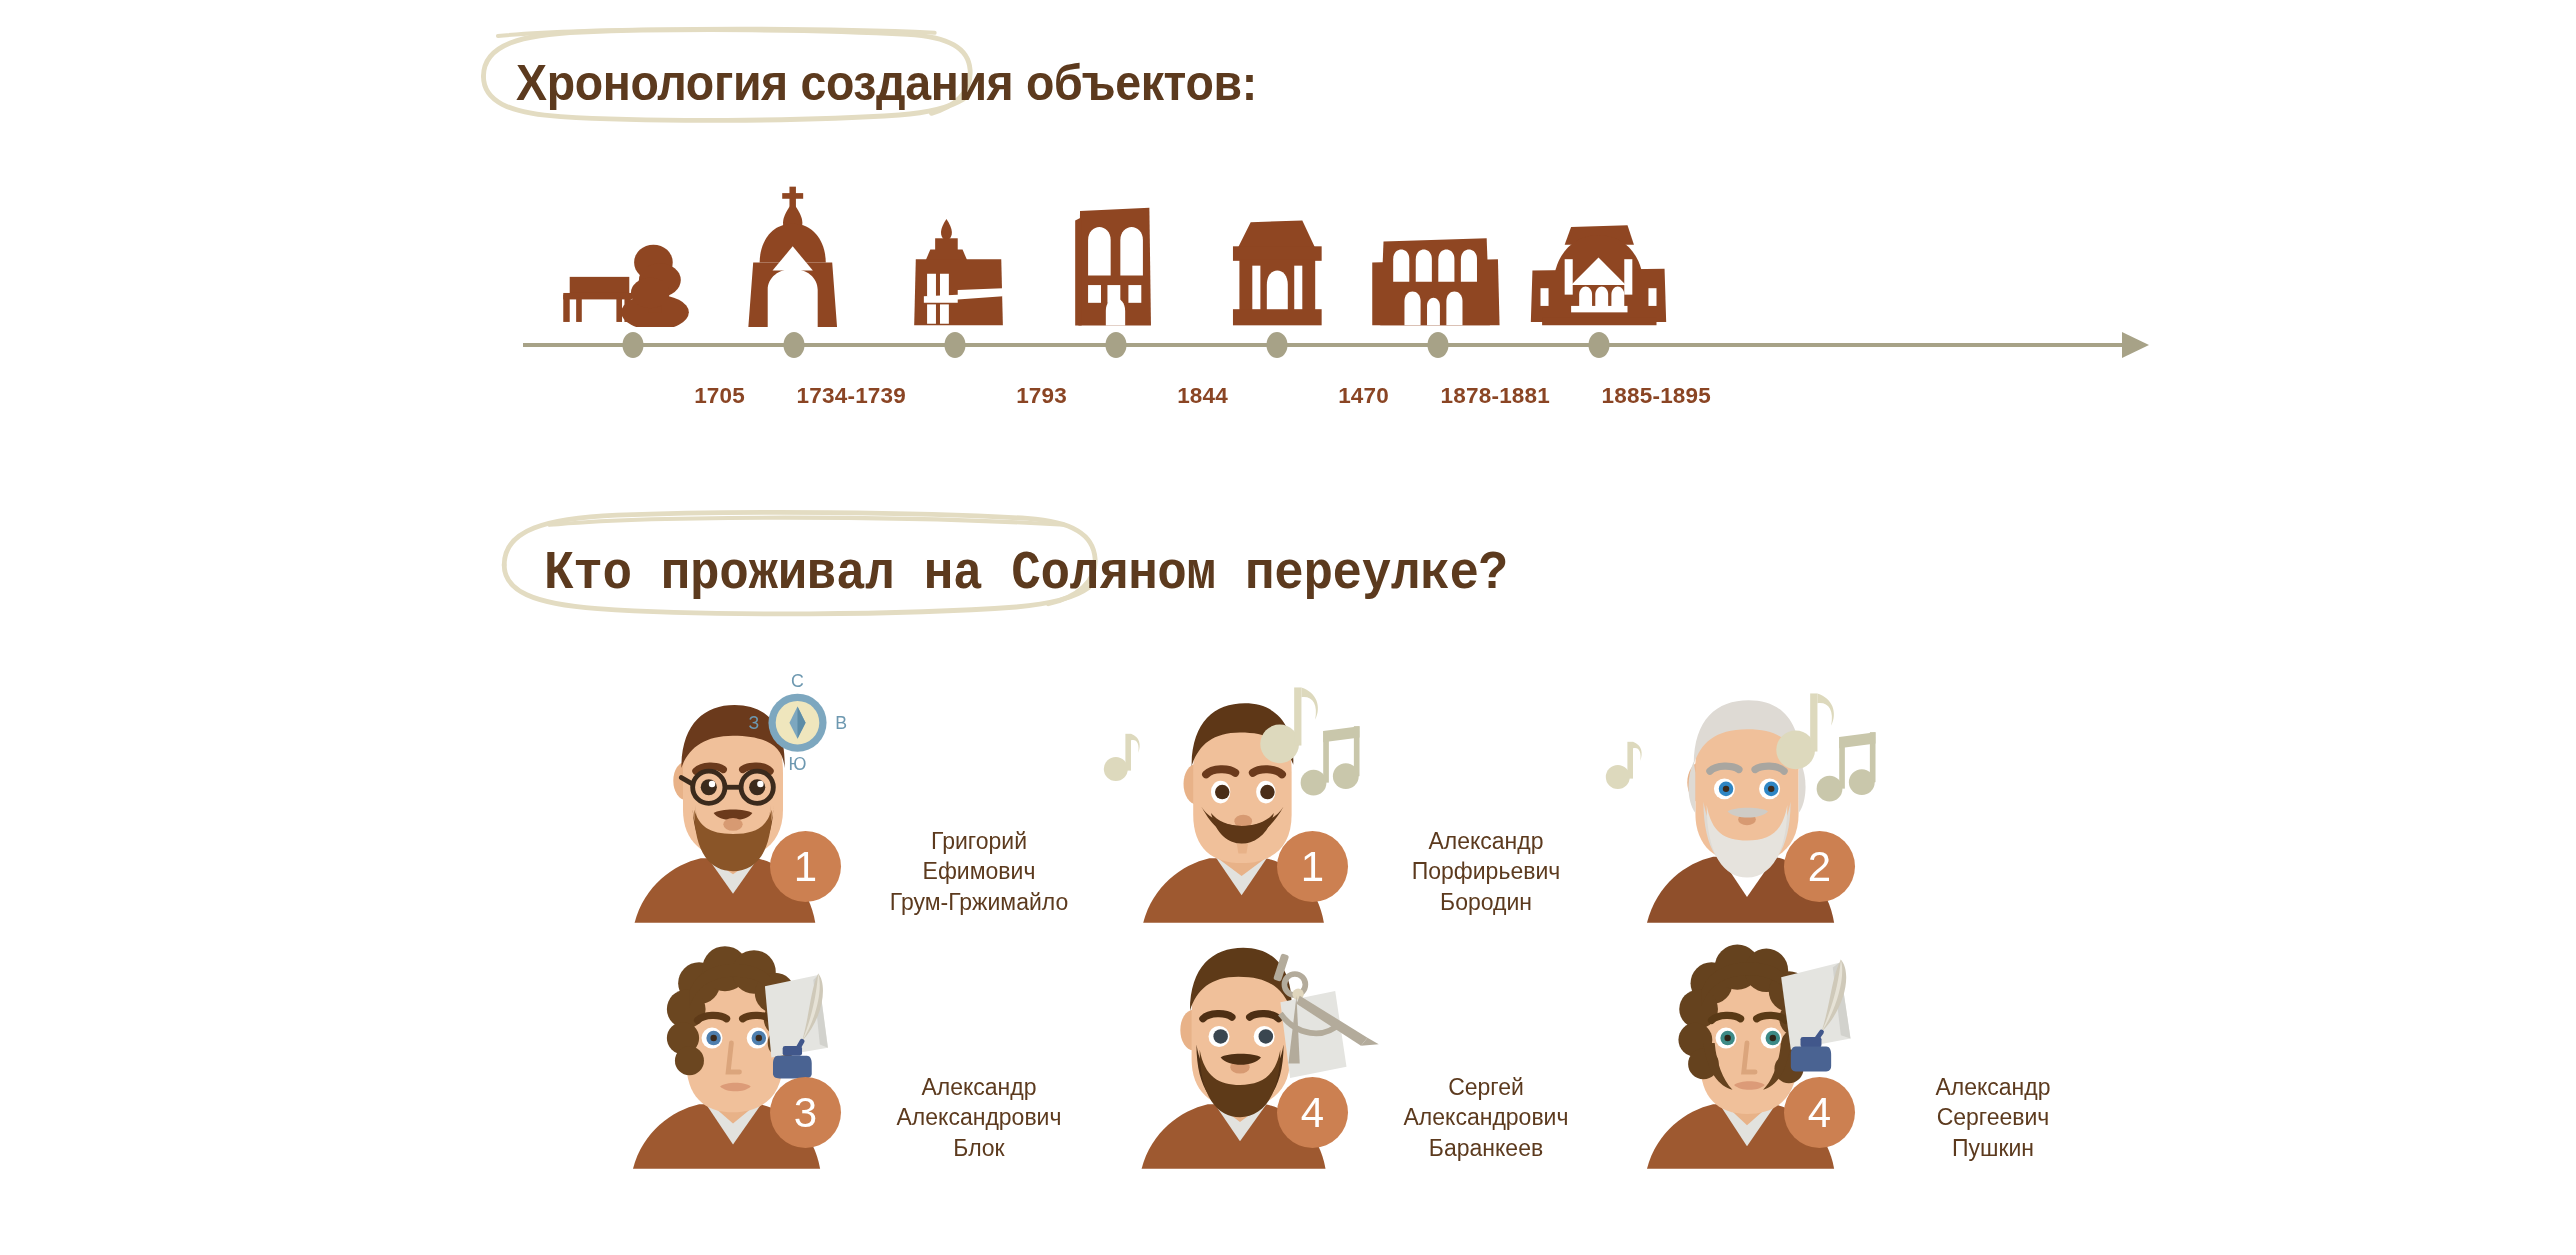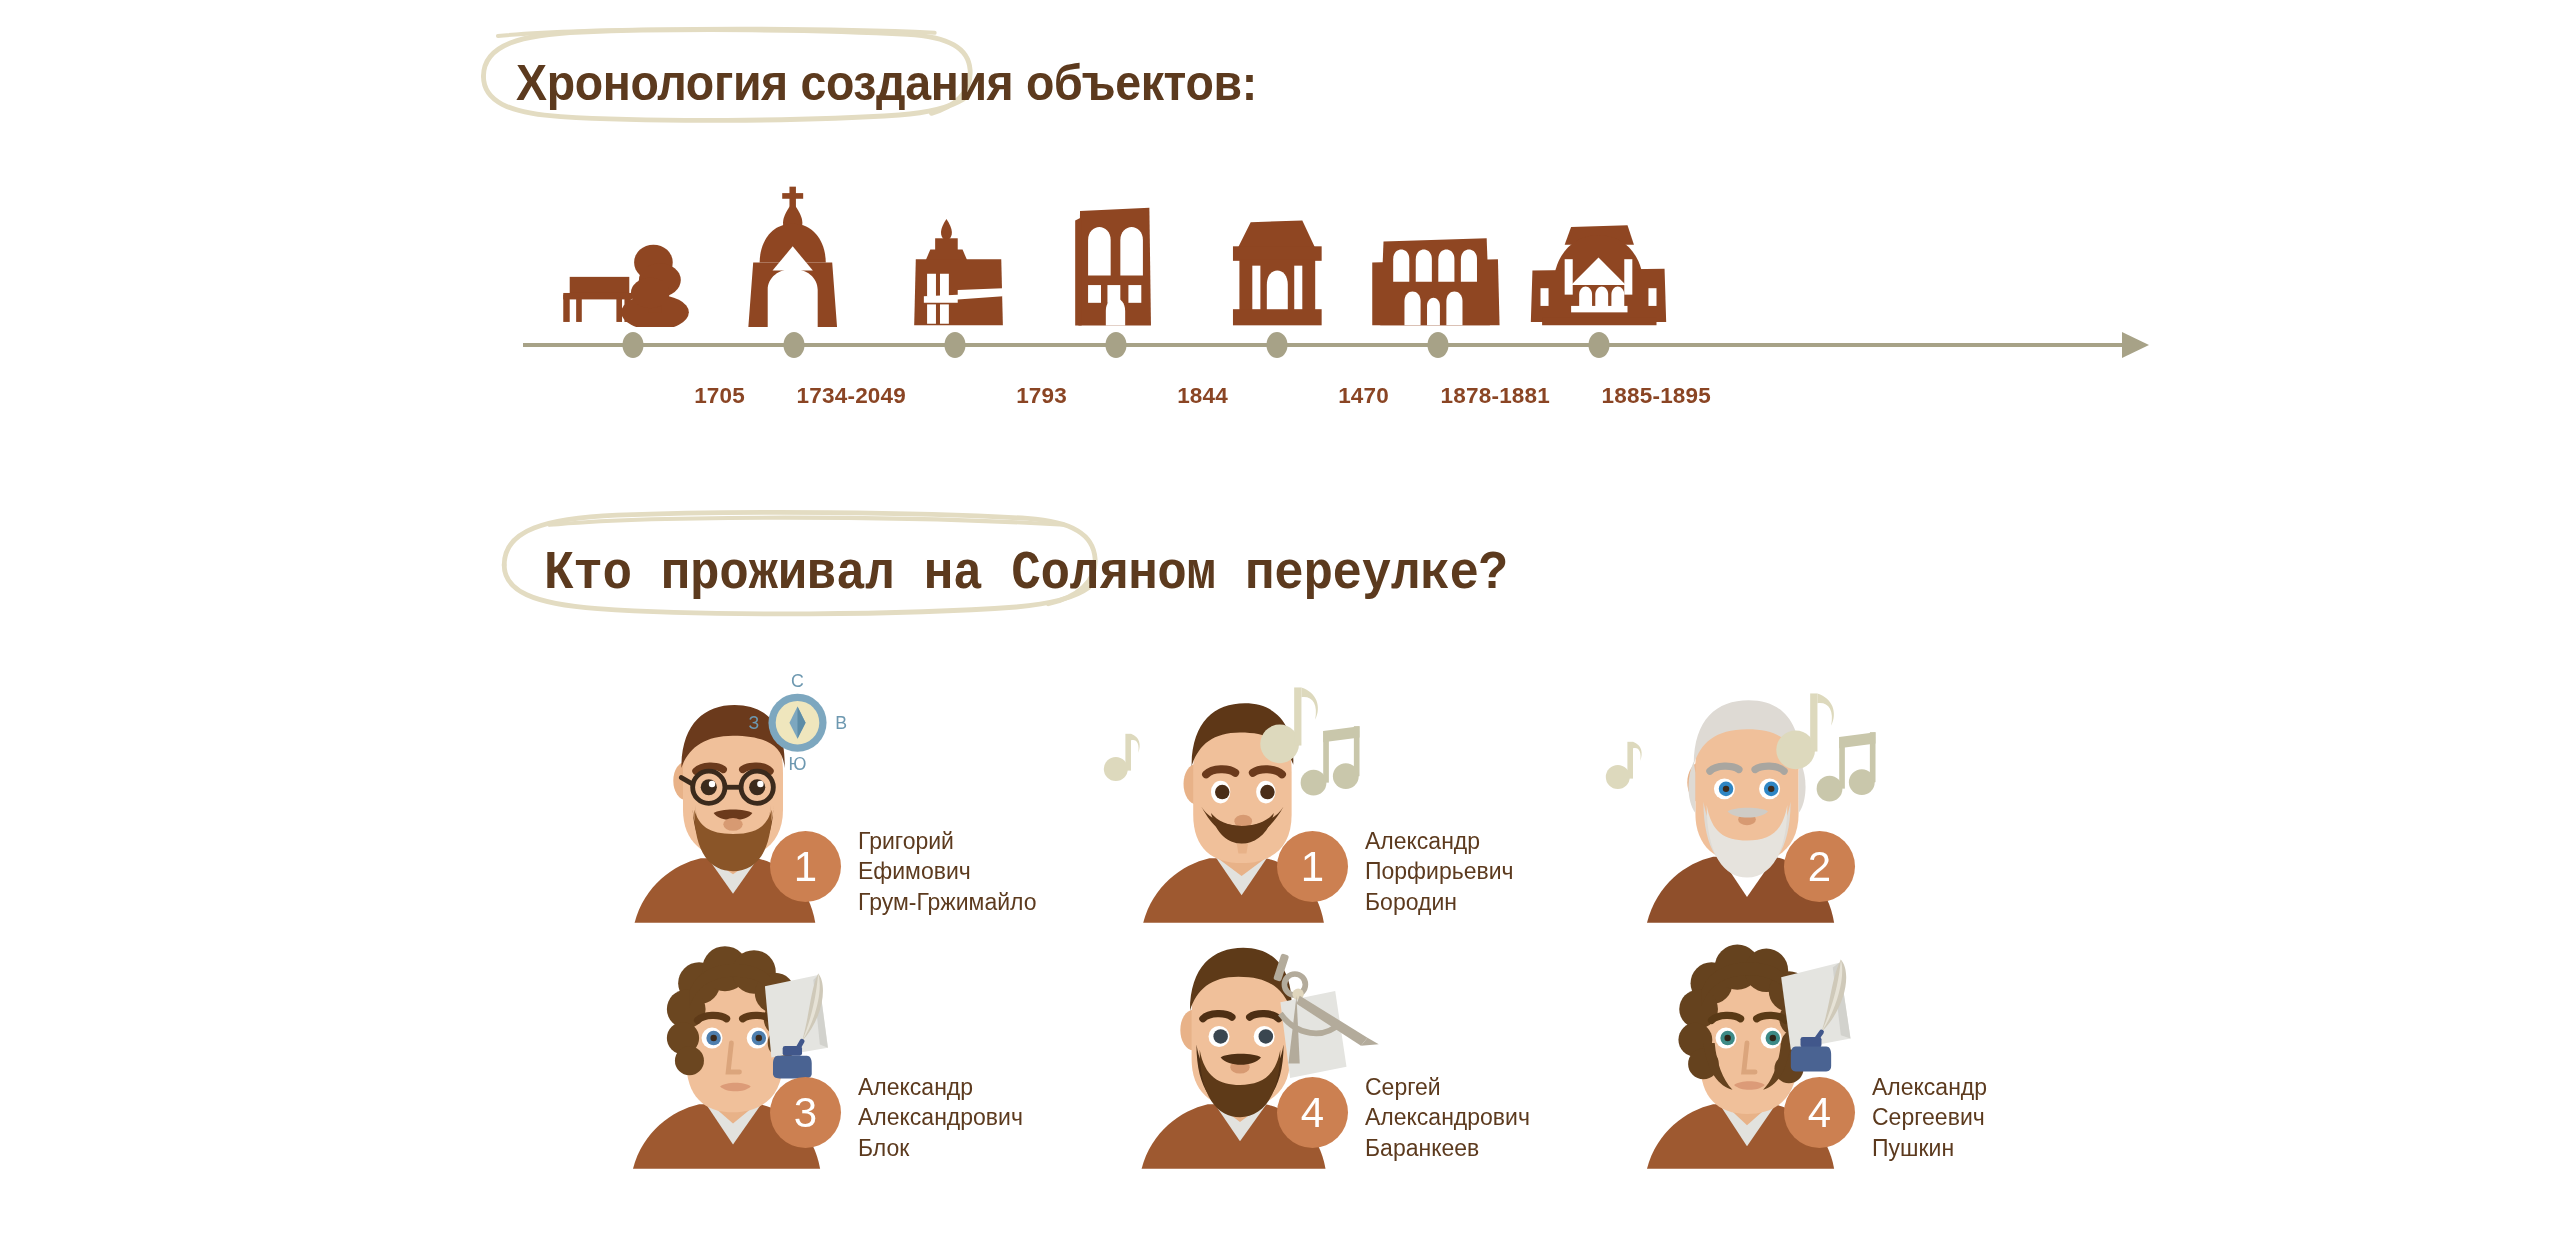--- a/index.html
+++ b/index.html
@@ -49,21 +49,21 @@
   .portrait svg{display:block;}
   .badge{
     position:absolute;width:71px;height:71px;border-radius:50%;
     background:#cc8051;color:#ffffff;
     display:flex;align-items:center;justify-content:center;
     font-size:42px;font-weight:400;line-height:1;
     left:158px;top:147px;z-index:6;
   }
   .pname{
     position:absolute;left:246px;top:142px;width:242px;
-    font-size:23px;line-height:1.32;color:#5c3a1e;font-weight:400;
+    font-size:23px;line-height:1.32;color:#5c3a1e;font-weight:400;text-align:center;
   }
   .pname span{display:block;}
 </style>
 </head>
 <body>
 
 <div class="stage">
 
   <div class="heading-wrap" id="heading1">
     <svg class="scribble" width="564" height="105" viewBox="0 0 700 130">
@@ -108,21 +108,21 @@
             <rect x="66" y="10" width="26" height="7"></rect>
             <path d="M79 22 C94 40, 96 56, 79 62 C62 56, 64 40, 79 22Z"></path>
             <path d="M79 48 C108 48, 120 74, 120 96 L38 96 C38 74, 50 48, 79 48Z"></path>
             <path d="M30 96 L128 96 L134 176 L110 176 L110 130 C110 114, 96 104, 79 104 C62 104, 48 114, 48 130 L48 176 L24 176 Z"></path>
             <path d="M79 76 L104 106 L54 106 Z" fill="#ffffff"></path>
             <path d="M79 114 C92 114, 100 124, 100 138 L100 176 L58 176 L58 138 C58 124, 66 114, 79 114Z" fill="#ffffff"></path>
           </g>
         </svg>
       </div>
       <div class="tl-dot"></div>
-      <div class="tl-date">1734-2049</div>
+      <div class="tl-date">1734-1739</div>
     </div>
 
     <div class="tl-item" style="left:842px">
       <div class="tl-icon">
         <svg width="129" height="121" viewBox="0 0 160 150">
           <g fill="#8f4622">
             <path d="M70 16 C78 28, 80 38, 70 44 C60 38, 62 28, 70 16Z"></path>
             <rect x="56" y="40" width="28" height="18"></rect>
             <path d="M50 54 L90 54 L96 68 L44 68 Z"></path>
             <path d="M32 66 L138 66 L140 148 L30 148 Z"></path>

